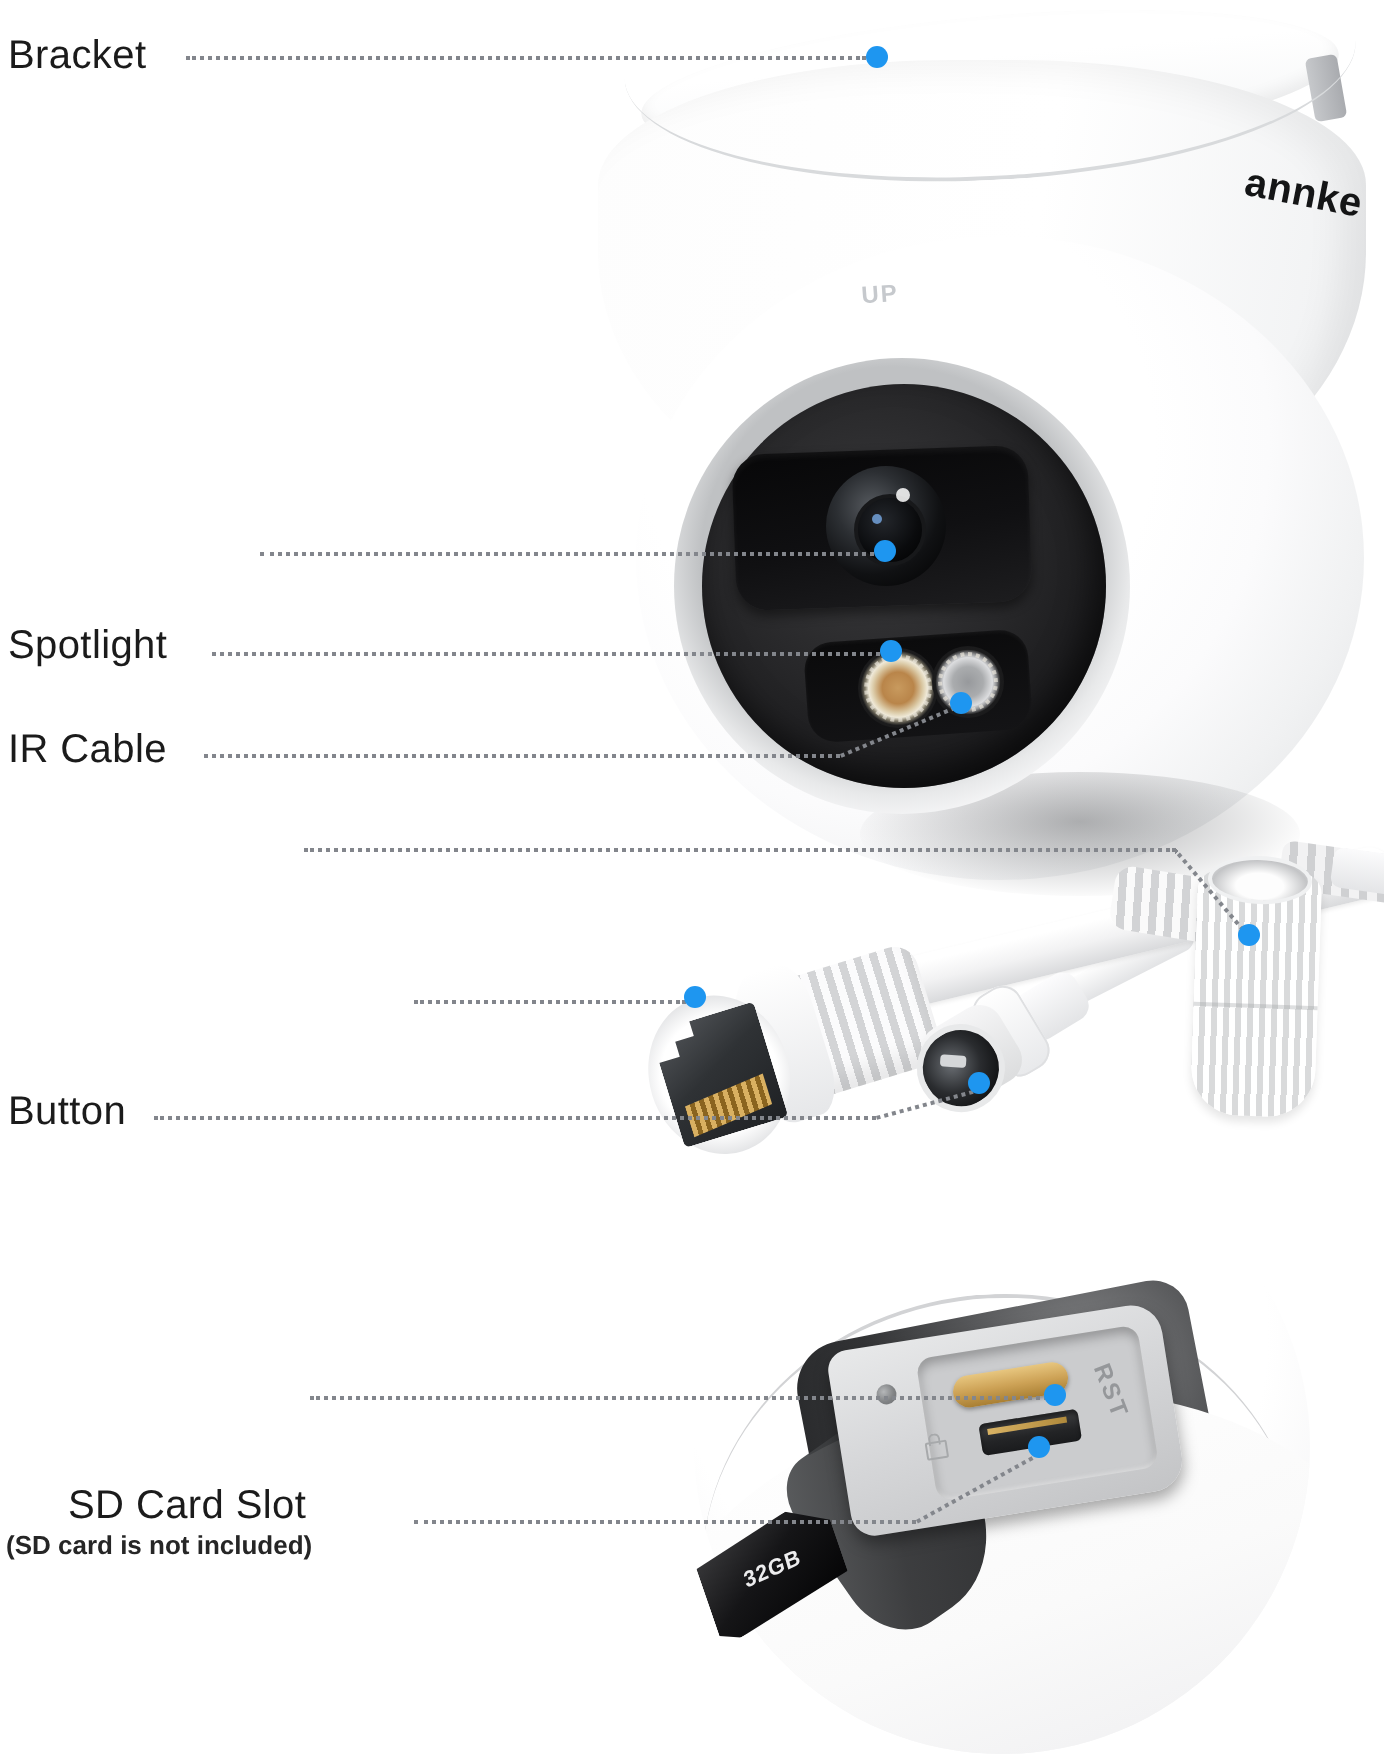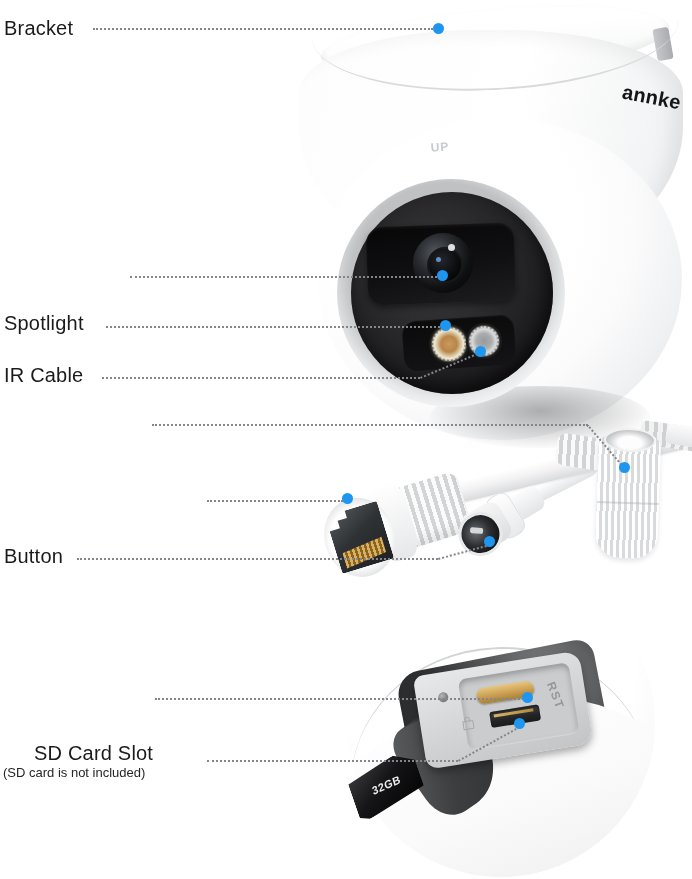--- a/index.html
+++ b/index.html
@@ -246,15 +246,15 @@
   <div class="dot" style="left:342px;top:493px;background:#1E96F0;"></div>
   <div class="dot" style="left:484px;top:536px;background:#1E96F0;"></div>
   <div class="dot" style="left:522px;top:692px;background:#1E96F0;"></div>
   <div class="dot" style="left:514px;top:718px;background:#1E96F0;"></div>
 
   <div class="lbl" style="left:4px;top:17px;">Bracket</div>
   <div class="lbl" style="left:4px;top:312px;">Spotlight</div>
   <div class="lbl" style="left:4px;top:364px;">IR Cable</div>
   <div class="lbl" style="left:4px;top:545px;">Button</div>
   <div class="lbl" style="left:14px;top:742px;margin-left:20px;">SD Card Slot</div>
-  <div class="lbl-note" style="left:3px;top:765px;">(SD card is not included)</div>
+  <div class="lbl-note" style="left:3px;top:765px;font-weight:bold;">(SD card is not included)</div>
 
 </div>
 
 </body></html>

